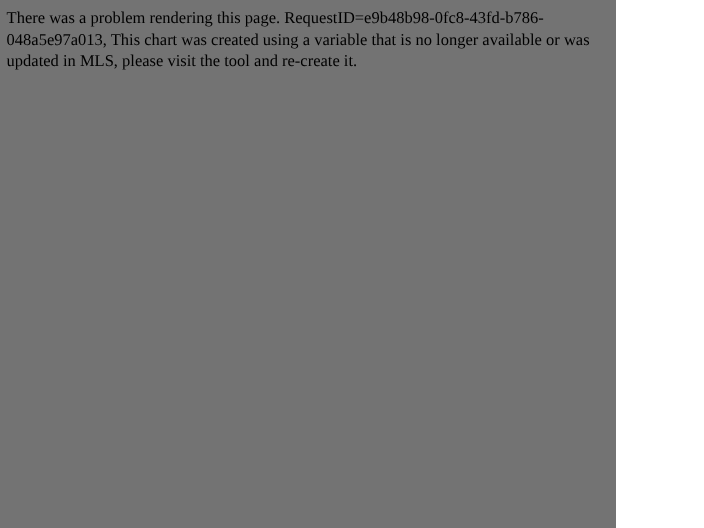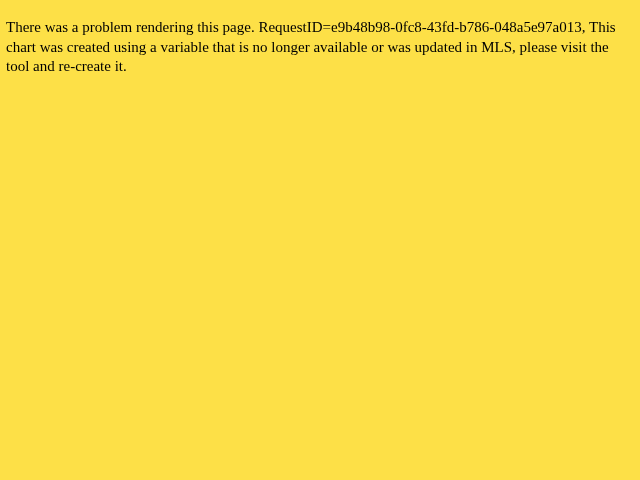--- a/index.html
+++ b/index.html
@@ -9,24 +9,24 @@
   }
   body {
     width: 640px;
     height: 480px;
     overflow: hidden;
     font-family: "Liberation Serif", "DejaVu Serif", serif;
     color: #000000;
   }
   .page {
     box-sizing: border-box;
-    width: 640px;
+    width: 560px;
     height: 480px;
-    padding: 18px 8px 0 6px;
-    background: #fde047;
+    padding: 8px 8px 0 6px;
+    background: #737373;
   }
   .error-message {
     font-family: "Liberation Serif", "DejaVu Serif", serif;
     font-size: 15px;
     line-height: 19.5px;
     color: #000000;
     text-align: left;
     margin: 0;
     max-width: 626px;
     word-wrap: break-word;

